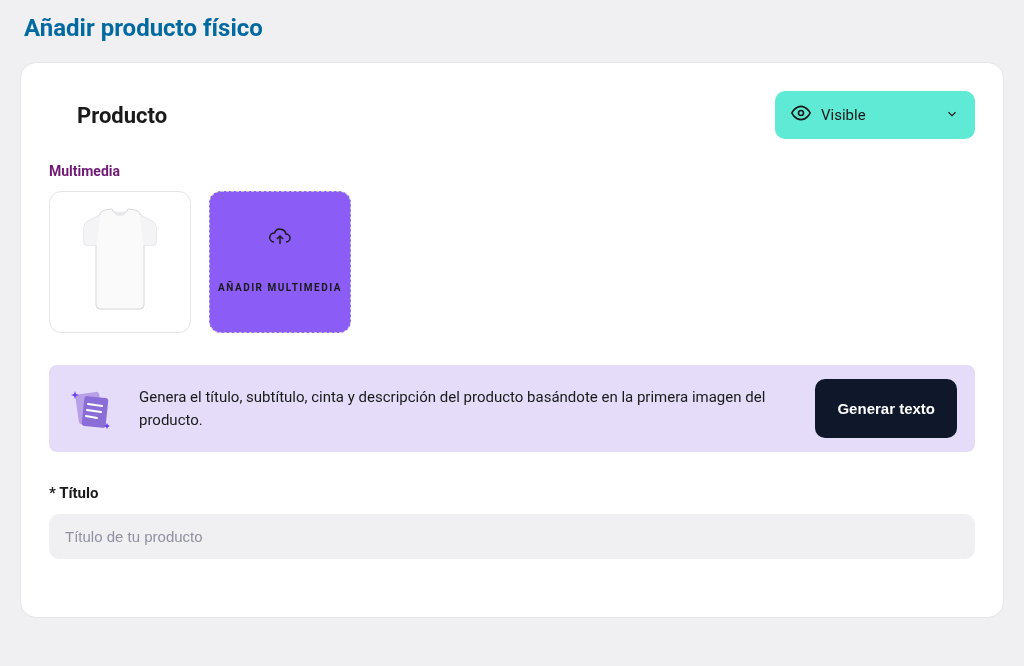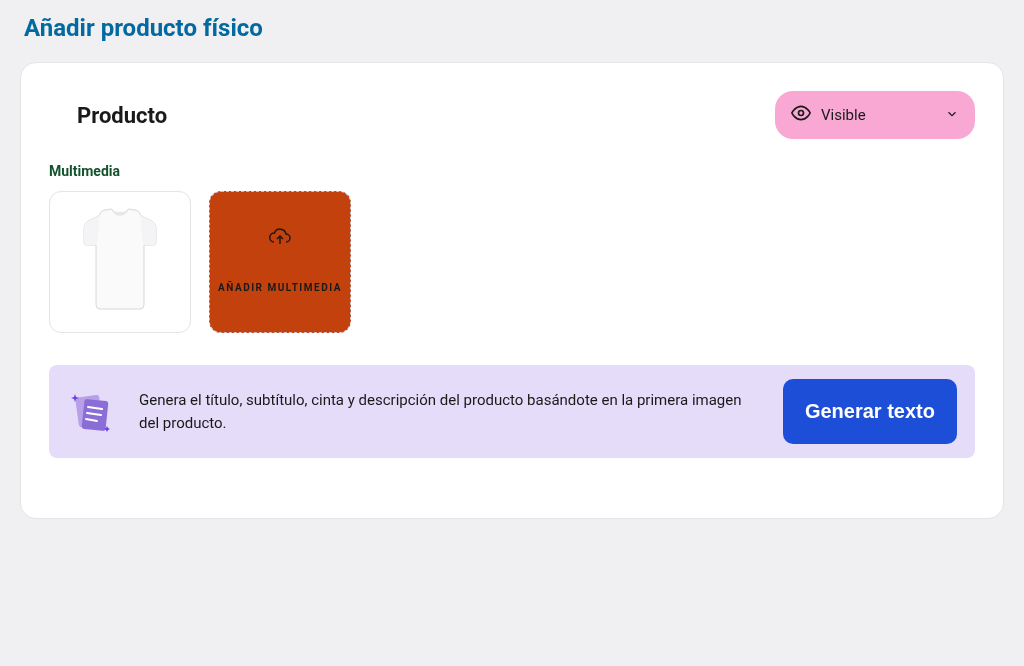--- a/index.html
+++ b/index.html
@@ -45,43 +45,43 @@
     .card-title {
       font-size: 22px;
       font-weight: 700;
       color: #1a1a1a;
     }
     
     .visibility-dropdown {
       display: flex;
       align-items: center;
       gap: 8px;
-      background-color: #f9a8d4;
-      border-radius: 18px;
+      background-color: #5eead4;
+      border-radius: 10px;
       padding: 12px 16px;
       cursor: pointer;
       min-width: 200px;
       justify-content: space-between;
     }
     
     .visibility-left {
       display: flex;
       align-items: center;
       gap: 10px;
     }
     
     .visibility-label {
       font-size: 15px;
       color: #1a1a1a;
     }
     
     .section-label {
       font-size: 14px;
       font-weight: 700;
-      color: #14532d;
+      color: #701a75;
       margin-bottom: 12px;
     }
     
     .media-row {
       display: flex;
       gap: 18px;
       margin-bottom: 32px;
     }
     
     .media-thumbnail {
@@ -104,21 +104,21 @@
       width: 142px;
       height: 142px;
       border: 1px dashed #c5c5cc;
       border-radius: 12px;
       display: flex;
       flex-direction: column;
       align-items: center;
       justify-content: center;
       gap: 28px;
       cursor: pointer;
-      background-color: #c2410c;
+      background-color: #8b5cf6;
     }
     
     .add-media-text {
       font-size: 10px;
       font-weight: 700;
       letter-spacing: 1.5px;
       color: #1a1a1a;
       text-align: center;
       line-height: 1.6;
     }
@@ -143,26 +143,26 @@
     }
     
     .ai-text {
       flex: 1;
       font-size: 15px;
       color: #1a1a1a;
       line-height: 1.5;
     }
     
     .ai-button {
-      background-color: #1d4ed8;
+      background-color: #0f172a;
       color: #ffffff;
       border: none;
       border-radius: 10px;
       padding: 21px 22px;
-      font-size: 20px;
+      font-size: 15px;
       font-weight: 600;
       cursor: pointer;
       flex-shrink: 0;
     }
     
     .form-field {
       margin-bottom: 30px;
     }
     
     .field-label {
@@ -274,14 +274,18 @@
         <line x1="20" y1="25" x2="34" y2="27" stroke="#ffffff" stroke-width="2" stroke-linecap="round"></line>
         <line x1="19" y1="31" x2="30" y2="33" stroke="#ffffff" stroke-width="2" stroke-linecap="round"></line>
         <path d="M 8 6 L 9 9 L 12 10 L 9 11 L 8 14 L 7 11 L 4 10 L 7 9 Z" fill="#6b3ce9"></path>
         <path d="M 40 38 L 41 40 L 43 41 L 41 42 L 40 44 L 39 42 L 37 41 L 39 40 Z" fill="#6b3ce9"></path>
       </svg>
     </div>
     <div class="ai-text">Genera el título, subtítulo, cinta y descripción del producto basándote en la primera imagen del producto.</div>
     <button class="ai-button">Generar texto</button>
   </div>
 
+  <div class="form-field">
+    <div class="field-label">* Título</div>
+    <input type="text" class="text-input" placeholder="Título de tu producto" style="">
+  </div>
 
 </div>
 
 </body></html>

